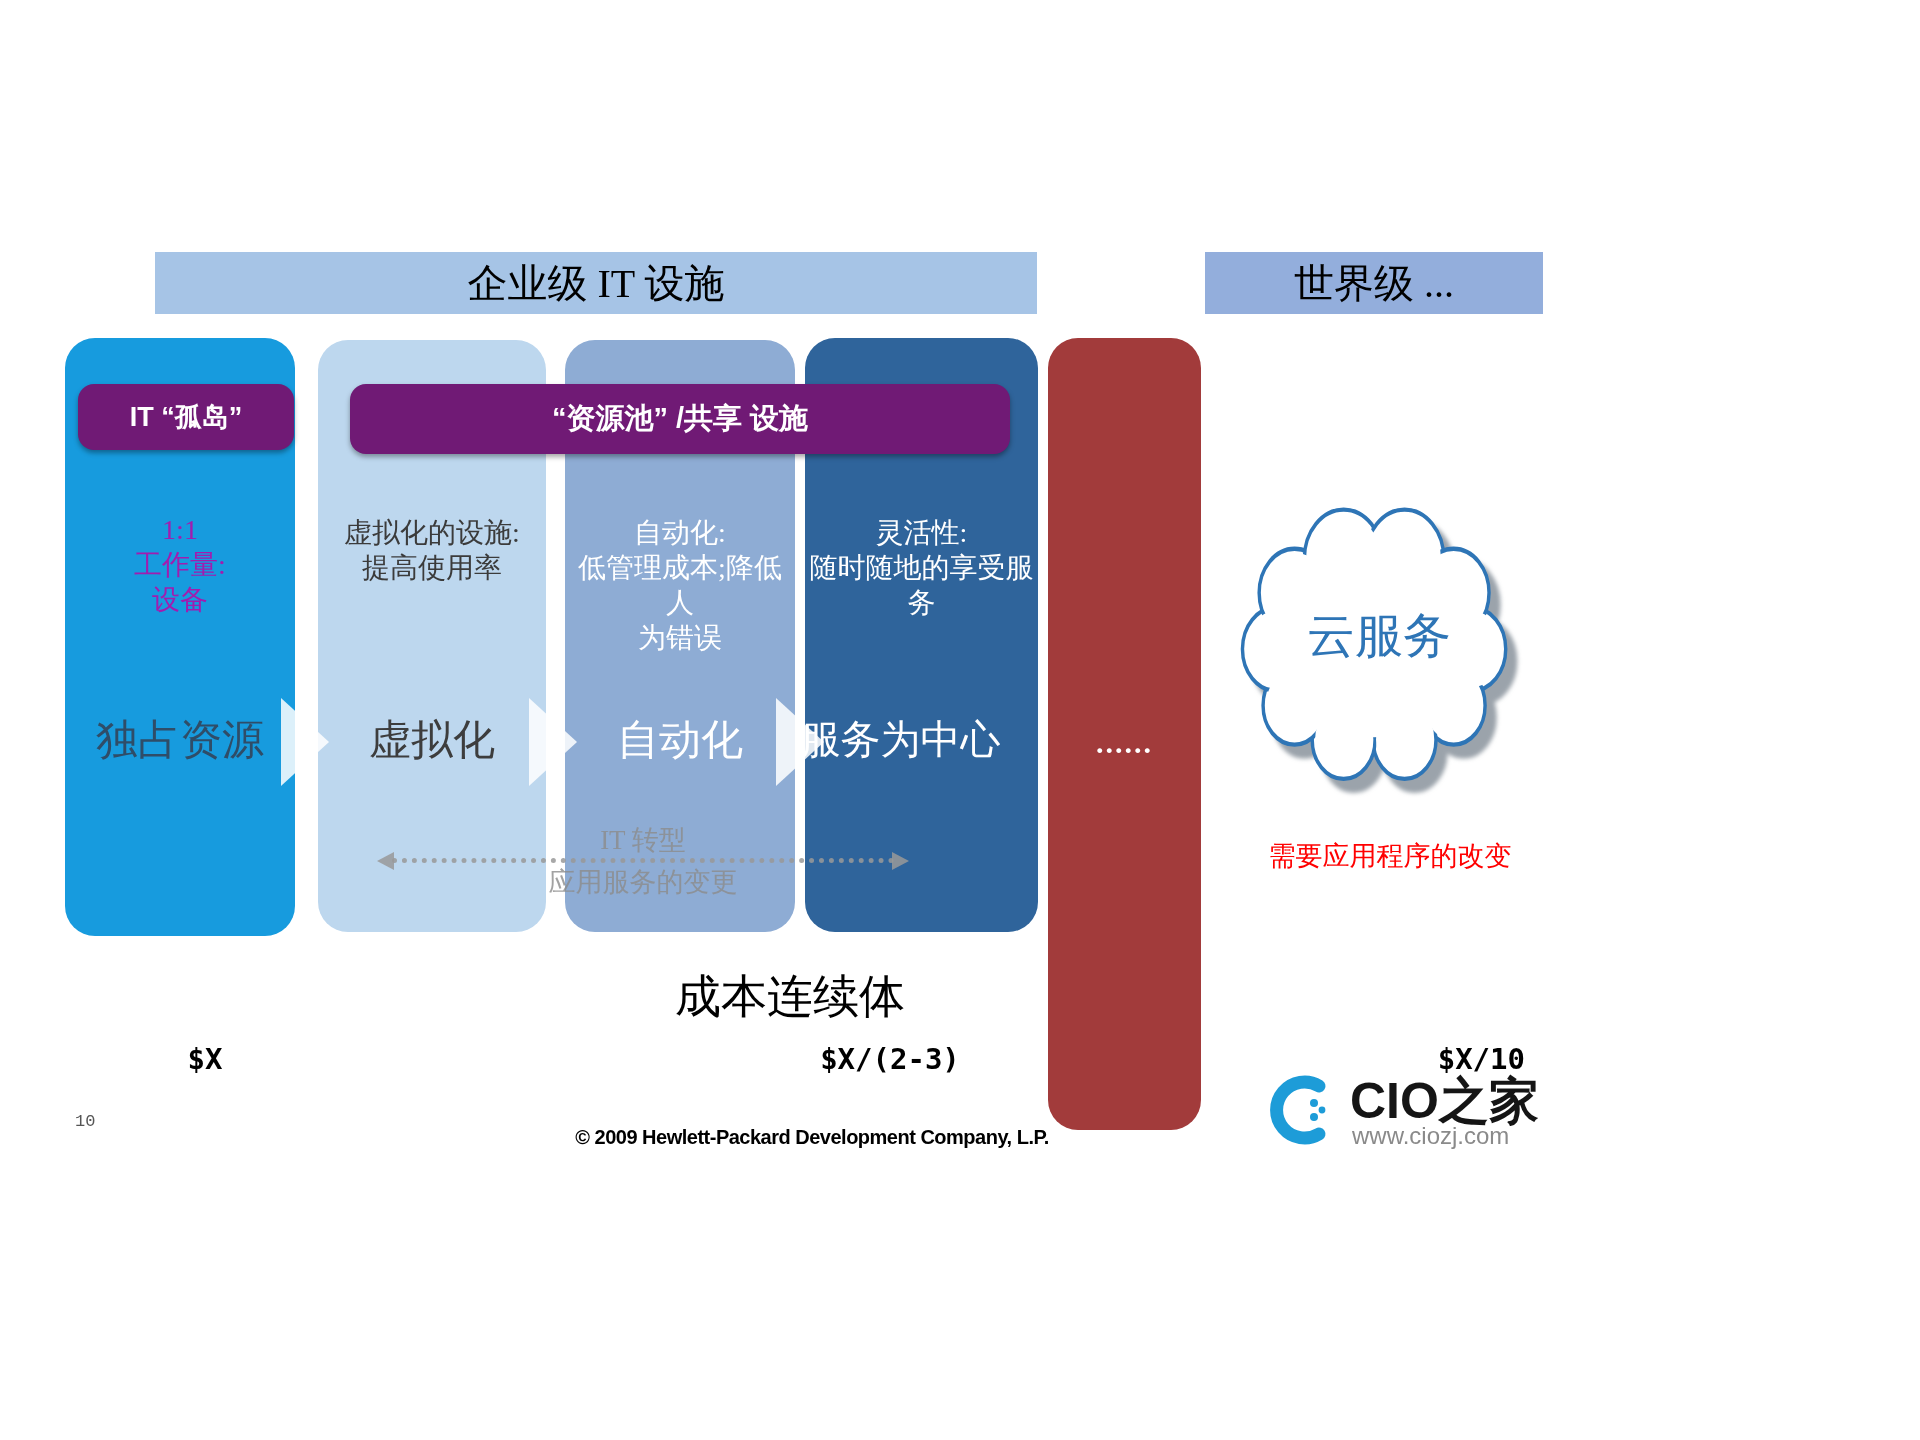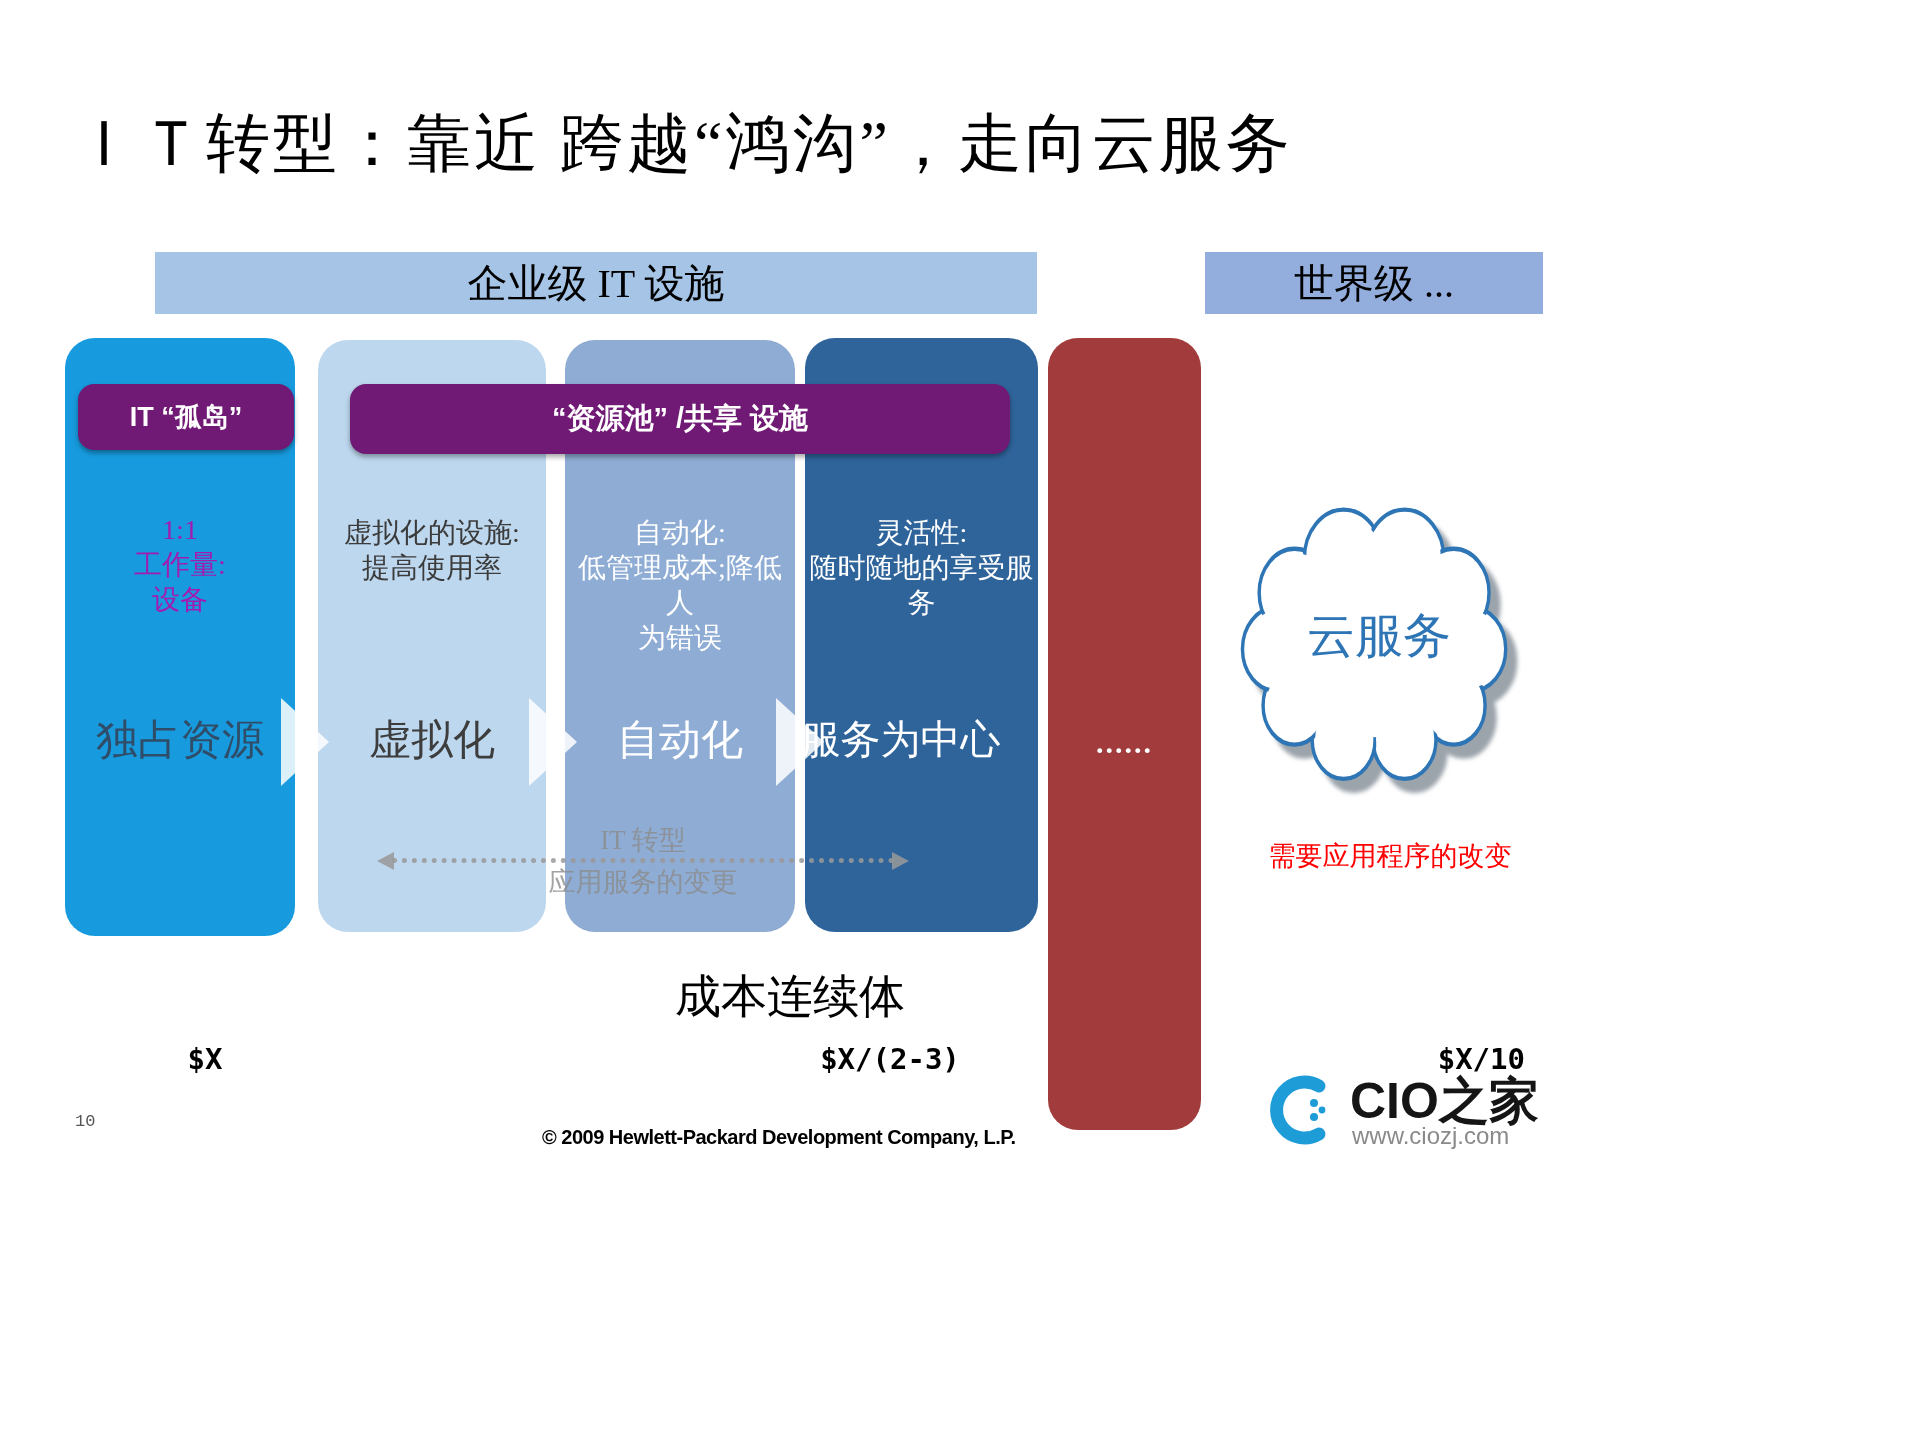--- a/index.html
+++ b/index.html
@@ -83,41 +83,40 @@
   .trans-top { top:822px; } .trans-bottom { top:864px; }
 
   .cost-title { position:absolute; left:600px; top:966px; width:380px; text-align:center; font-size:46px; color:#000; }
   .price { position:absolute; top:1042px; font-family:"DejaVu Sans Mono","Liberation Mono",monospace; font-weight:700; font-size:29px; color:#000; }
   .price-left  { left:155px;  width:100px; text-align:center; }
   .price-mid   { left:790px;  width:200px; text-align:center; }
   .price-right { left:1395px; width:130px; text-align:right; }
 
   .page-num { position:absolute; left:75px; top:1112px; font-size:17px; color:#555; font-family:Liberation Mono, monospace; }
   .copyright {
-    position:absolute; left:542px; top:1126px; width:540px; text-align:left;
+    position:absolute; left:542px; top:1126px; width:540px; text-align:center;
     font-size:20px; font-weight:700; letter-spacing:-0.5px; color:#000;
     font-family:"Liberation Sans","DejaVu Sans",sans-serif;
   }
 
   .logo-icon { position:absolute; left:1262px; top:1070px; width:80px; height:80px; }
   .logo-name {
     position:absolute; left:1350px; top:1068px; font-size:50px; font-weight:700; color:#151515;
     font-family:"Liberation Sans","DejaVu Sans",sans-serif;
   }
   .logo-url {
     position:absolute; left:1352px; top:1122px; font-size:24px; color:#8a8a8a;
     font-family:"Liberation Sans","DejaVu Sans",sans-serif;
   }
 </style>
 </head>
 <body>
 
 <div class="slide">
 
-  <h1 class="title">ＩＴ转型：靠近 跨越“鸿沟”，走向云服务</h1>
 
   <div class="hdr hdr-enterprise">
     <span>企业级 IT 设施</span>
   </div>
   <div class="hdr hdr-world">
     <span>世界级 ...</span>
   </div>
 
   <div class="col col1"></div>
   <div class="col col2"></div>

